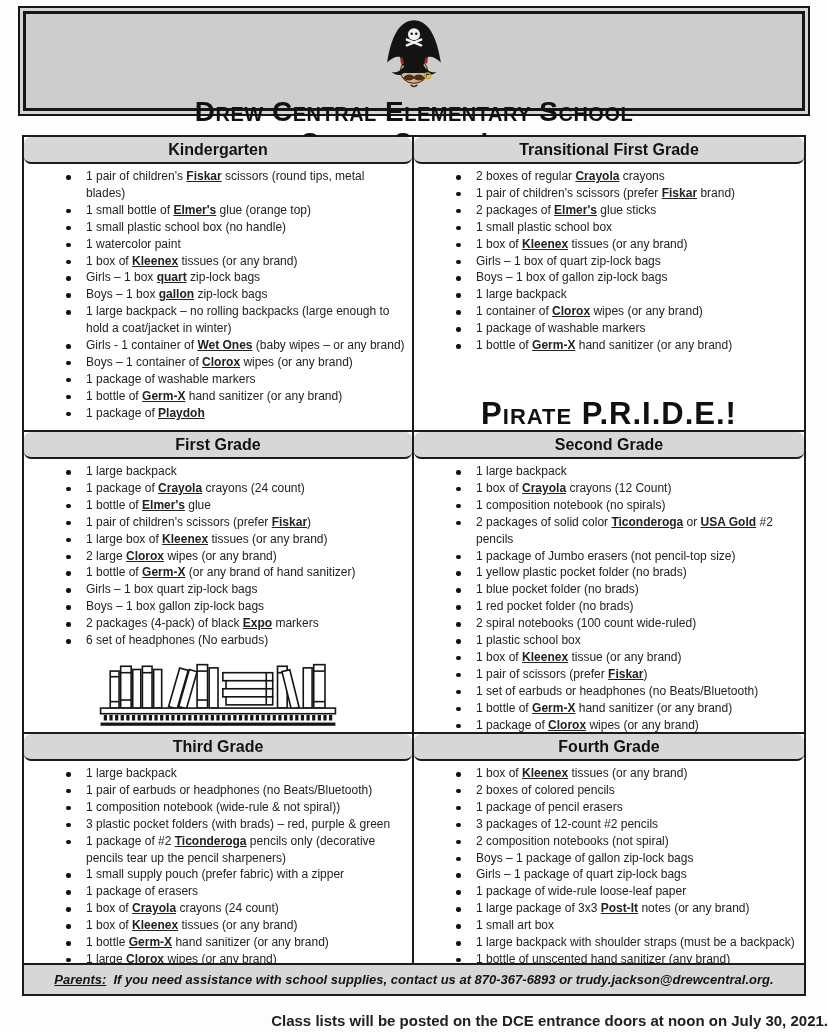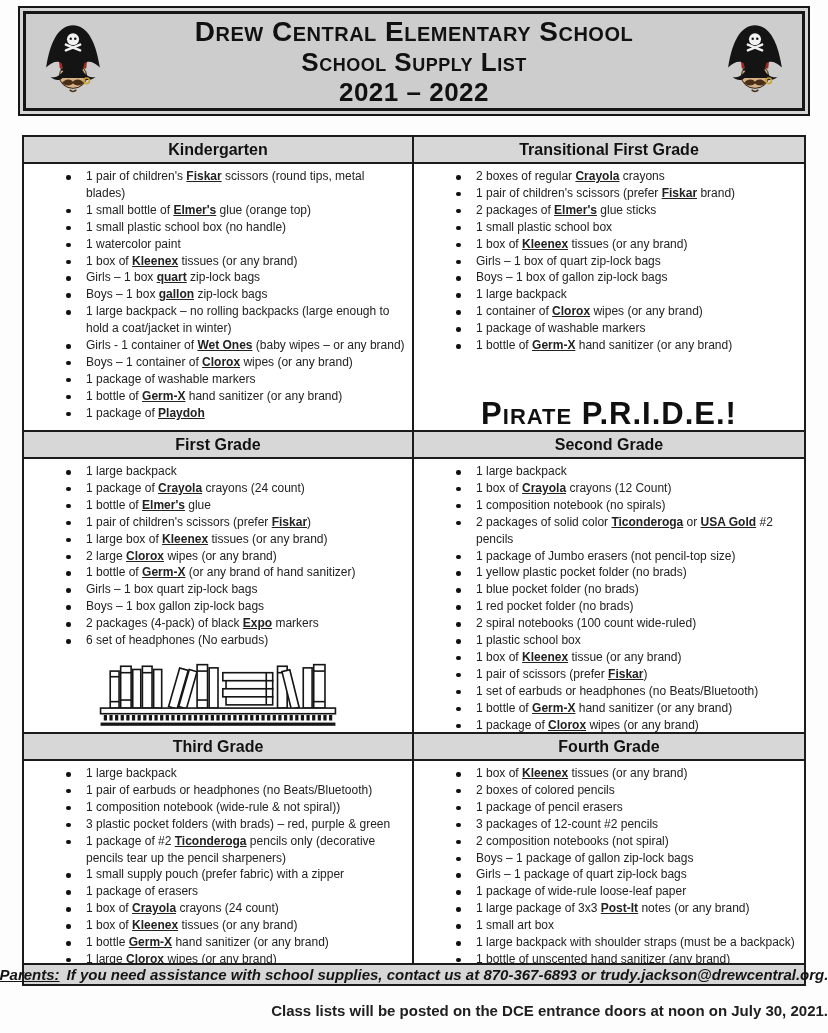--- a/index.html
+++ b/index.html
@@ -1,50 +1,50 @@
 <!DOCTYPE html>
 <html><head>
 <meta charset="utf-8">
 <style>
   html,body{margin:0;padding:0;background:#fdfdfd;}
   .page{position:relative;width:828px;height:1033px;background:#fdfdfd;overflow:hidden;
         font-family:"Liberation Sans",sans-serif;color:#1c1c1c;}
   
   .banner{margin:6px 18px 0 18px;border:2px solid #161616;background:#d6d6d6;padding:3px;}
   .banner-inner{border:3px solid #161616;background:#cdcdcd;height:90px;
-        display:flex;align-items:center;justify-content:space-between;padding:2px 14px;}
+        display:flex;align-items:center;justify-content:space-between;padding:2px 14px;flex-direction:column;}
   .mascot{width:66px;height:80px;flex:0 0 auto;}
   .banner-titles{flex:1;text-align:center;font-weight:bold;font-variant:small-caps;
         letter-spacing:.5px;color:#111;}
   .t1{font-size:28px;line-height:31px;}
   .t2{font-size:26px;line-height:30px;}
   .t3{font-size:26px;line-height:30px;}
   
   .supply-table{margin:19px 22px 0 22px;border:2px solid #1b1b1b;
         display:grid;grid-template-columns:1fr 1fr;background:#fff;}
   .cell{box-sizing:border-box;overflow:hidden;background:#fff;}
   .cell.colL{border-right:2px solid #1b1b1b;}
   .cell.r1{height:293px;}
   .cell.r2{height:302px;border-top:2px solid #1b1b1b;}
   .cell.r3{height:231px;border-top:2px solid #1b1b1b;}
   .sec-title{margin:0;height:27px;box-sizing:border-box;background:#d7d7d7;
         border-bottom:2px solid #1b1b1b;font-size:16px;font-weight:bold;
-        text-align:center;line-height:25px;color:#111;}
+        text-align:center;line-height:25px;color:#111;border-radius:7px;}
   ul.items{list-style:none;margin:0;padding:4px 6px 0 0;}
   ul.items li{position:relative;padding-left:62px;font-size:12px;line-height:16.9px;color:#222;}
   ul.items li::before{content:"";position:absolute;left:42px;top:7px;width:4.5px;height:4.5px;
         border-radius:50%;background:#111;}
   .bu{font-weight:bold;text-decoration:underline;}
   .pride{margin-top:42px;text-align:center;font-weight:bold;font-variant:small-caps;
         font-size:31px;letter-spacing:1px;color:#101010;}
   .books-wrap{text-align:center;margin-top:6px;}
   
-  .parents{grid-column:1 / -1;height:21px;box-sizing:border-box;background:#d7d7d7;
+  .parents{grid-column:1 / -1;height:31px;box-sizing:border-box;background:#d7d7d7;
         border-top:2px solid #1b1b1b;display:flex;align-items:center;justify-content:center;
-        font-style:italic;font-weight:bold;font-size:15px;color:#141414;white-space:nowrap;}
+        font-style:italic;font-weight:bold;font-size:13px;color:#141414;white-space:nowrap;}
   .plabel{text-decoration:underline;margin-right:7px;}
   
   .bottom-note{margin-top:16px;text-align:right;font-weight:bold;font-size:15px;color:#202020;}
 </style>
 </head>
 <body>
 
 <div class="page">
 
   <div class="banner">

